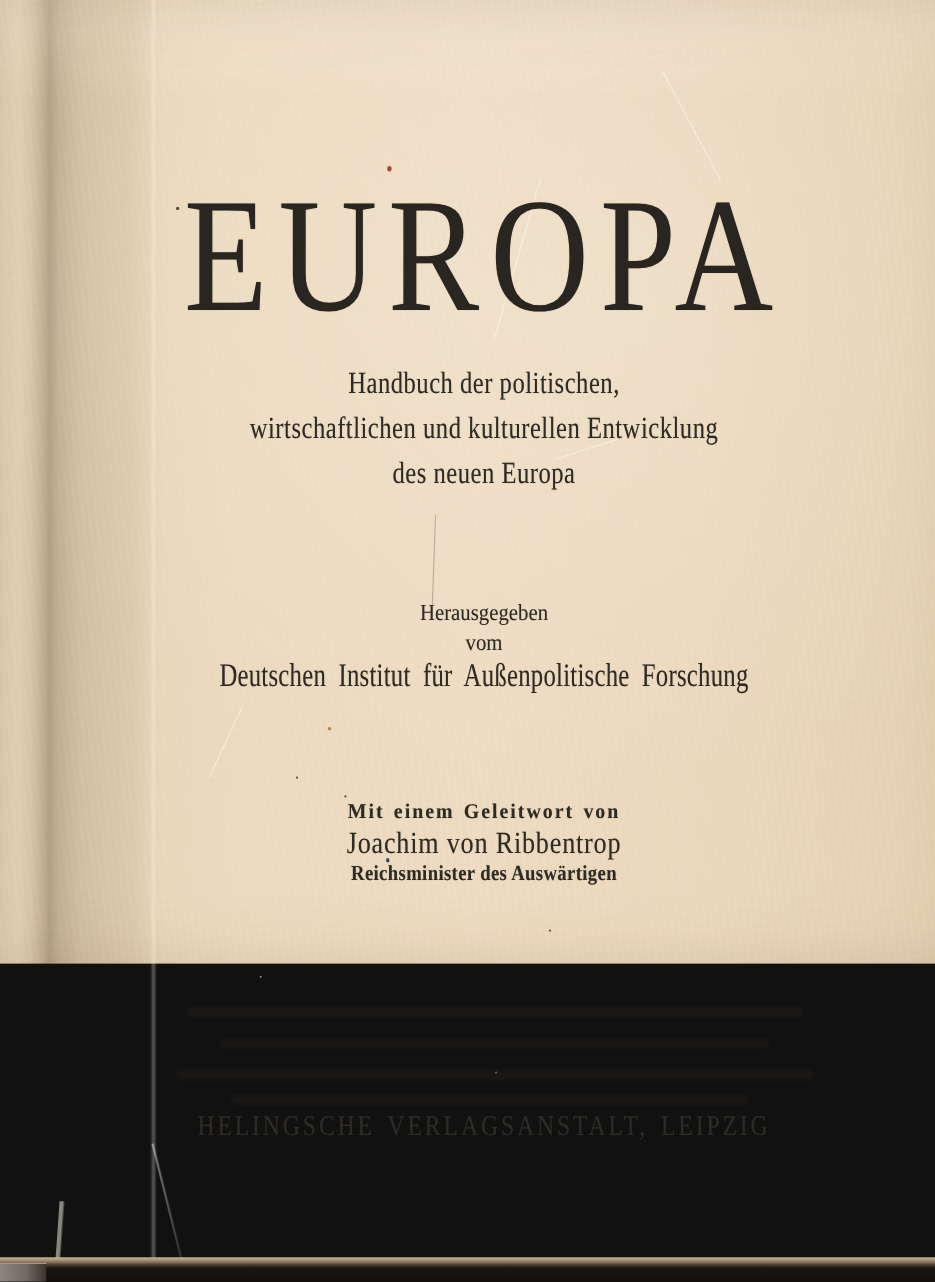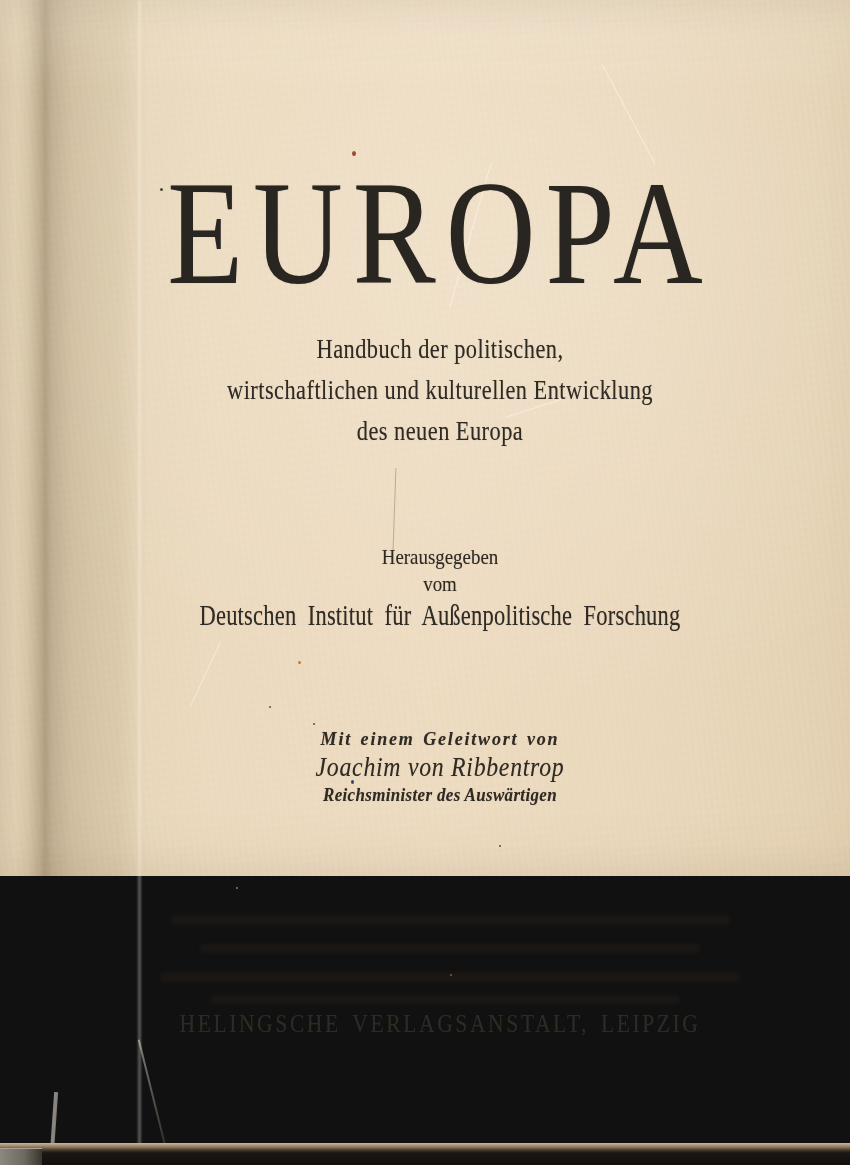--- a/index.html
+++ b/index.html
@@ -78,21 +78,21 @@
     font-size:148px;font-weight:400;line-height:1.15;letter-spacing:0.08em;
     transform:scaleX(0.84);transform-origin:50% 50%;color:#292621;}
   .subtitle{position:absolute;top:328px;left:0;width:100%;
     font-size:28px;line-height:41px;letter-spacing:0.02em;
     transform:scaleX(0.80);transform-origin:50% 50%;}
   .edited-top{position:absolute;top:544px;left:0;width:100%;
     font-size:21px;line-height:27px;transform:scaleX(0.90);transform-origin:50% 50%;}
   .institute{position:absolute;top:597px;left:0;width:100%;
     font-size:30px;line-height:36px;letter-spacing:0.01em;word-spacing:0.24em;
     transform:scaleX(0.75);transform-origin:50% 50%;}
-  .foreword{position:absolute;top:727px;left:0;width:100%;font-style:italic;}
+  .foreword{position:absolute;top:727px;left:0;width:100%;}
   .fw-intro{font-size:19px;line-height:24px;font-weight:bold;
     letter-spacing:0.10em;word-spacing:0.12em;transform:scaleX(0.95);transform-origin:50% 50%;}
   .fw-author{font-size:28px;line-height:32px;letter-spacing:0.03em;
     transform:scaleX(0.85);transform-origin:50% 50%;}
   .fw-title{font-size:19.5px;line-height:24px;font-weight:bold;letter-spacing:0.02em;
     transform:scaleX(0.87);transform-origin:50% 50%;}
   .imprint{position:absolute;top:1007px;left:0;width:100%;
     font-size:26px;line-height:34px;letter-spacing:0.12em;word-spacing:0.18em;
     transform:scaleX(0.83);transform-origin:50% 50%;}
 </style>

